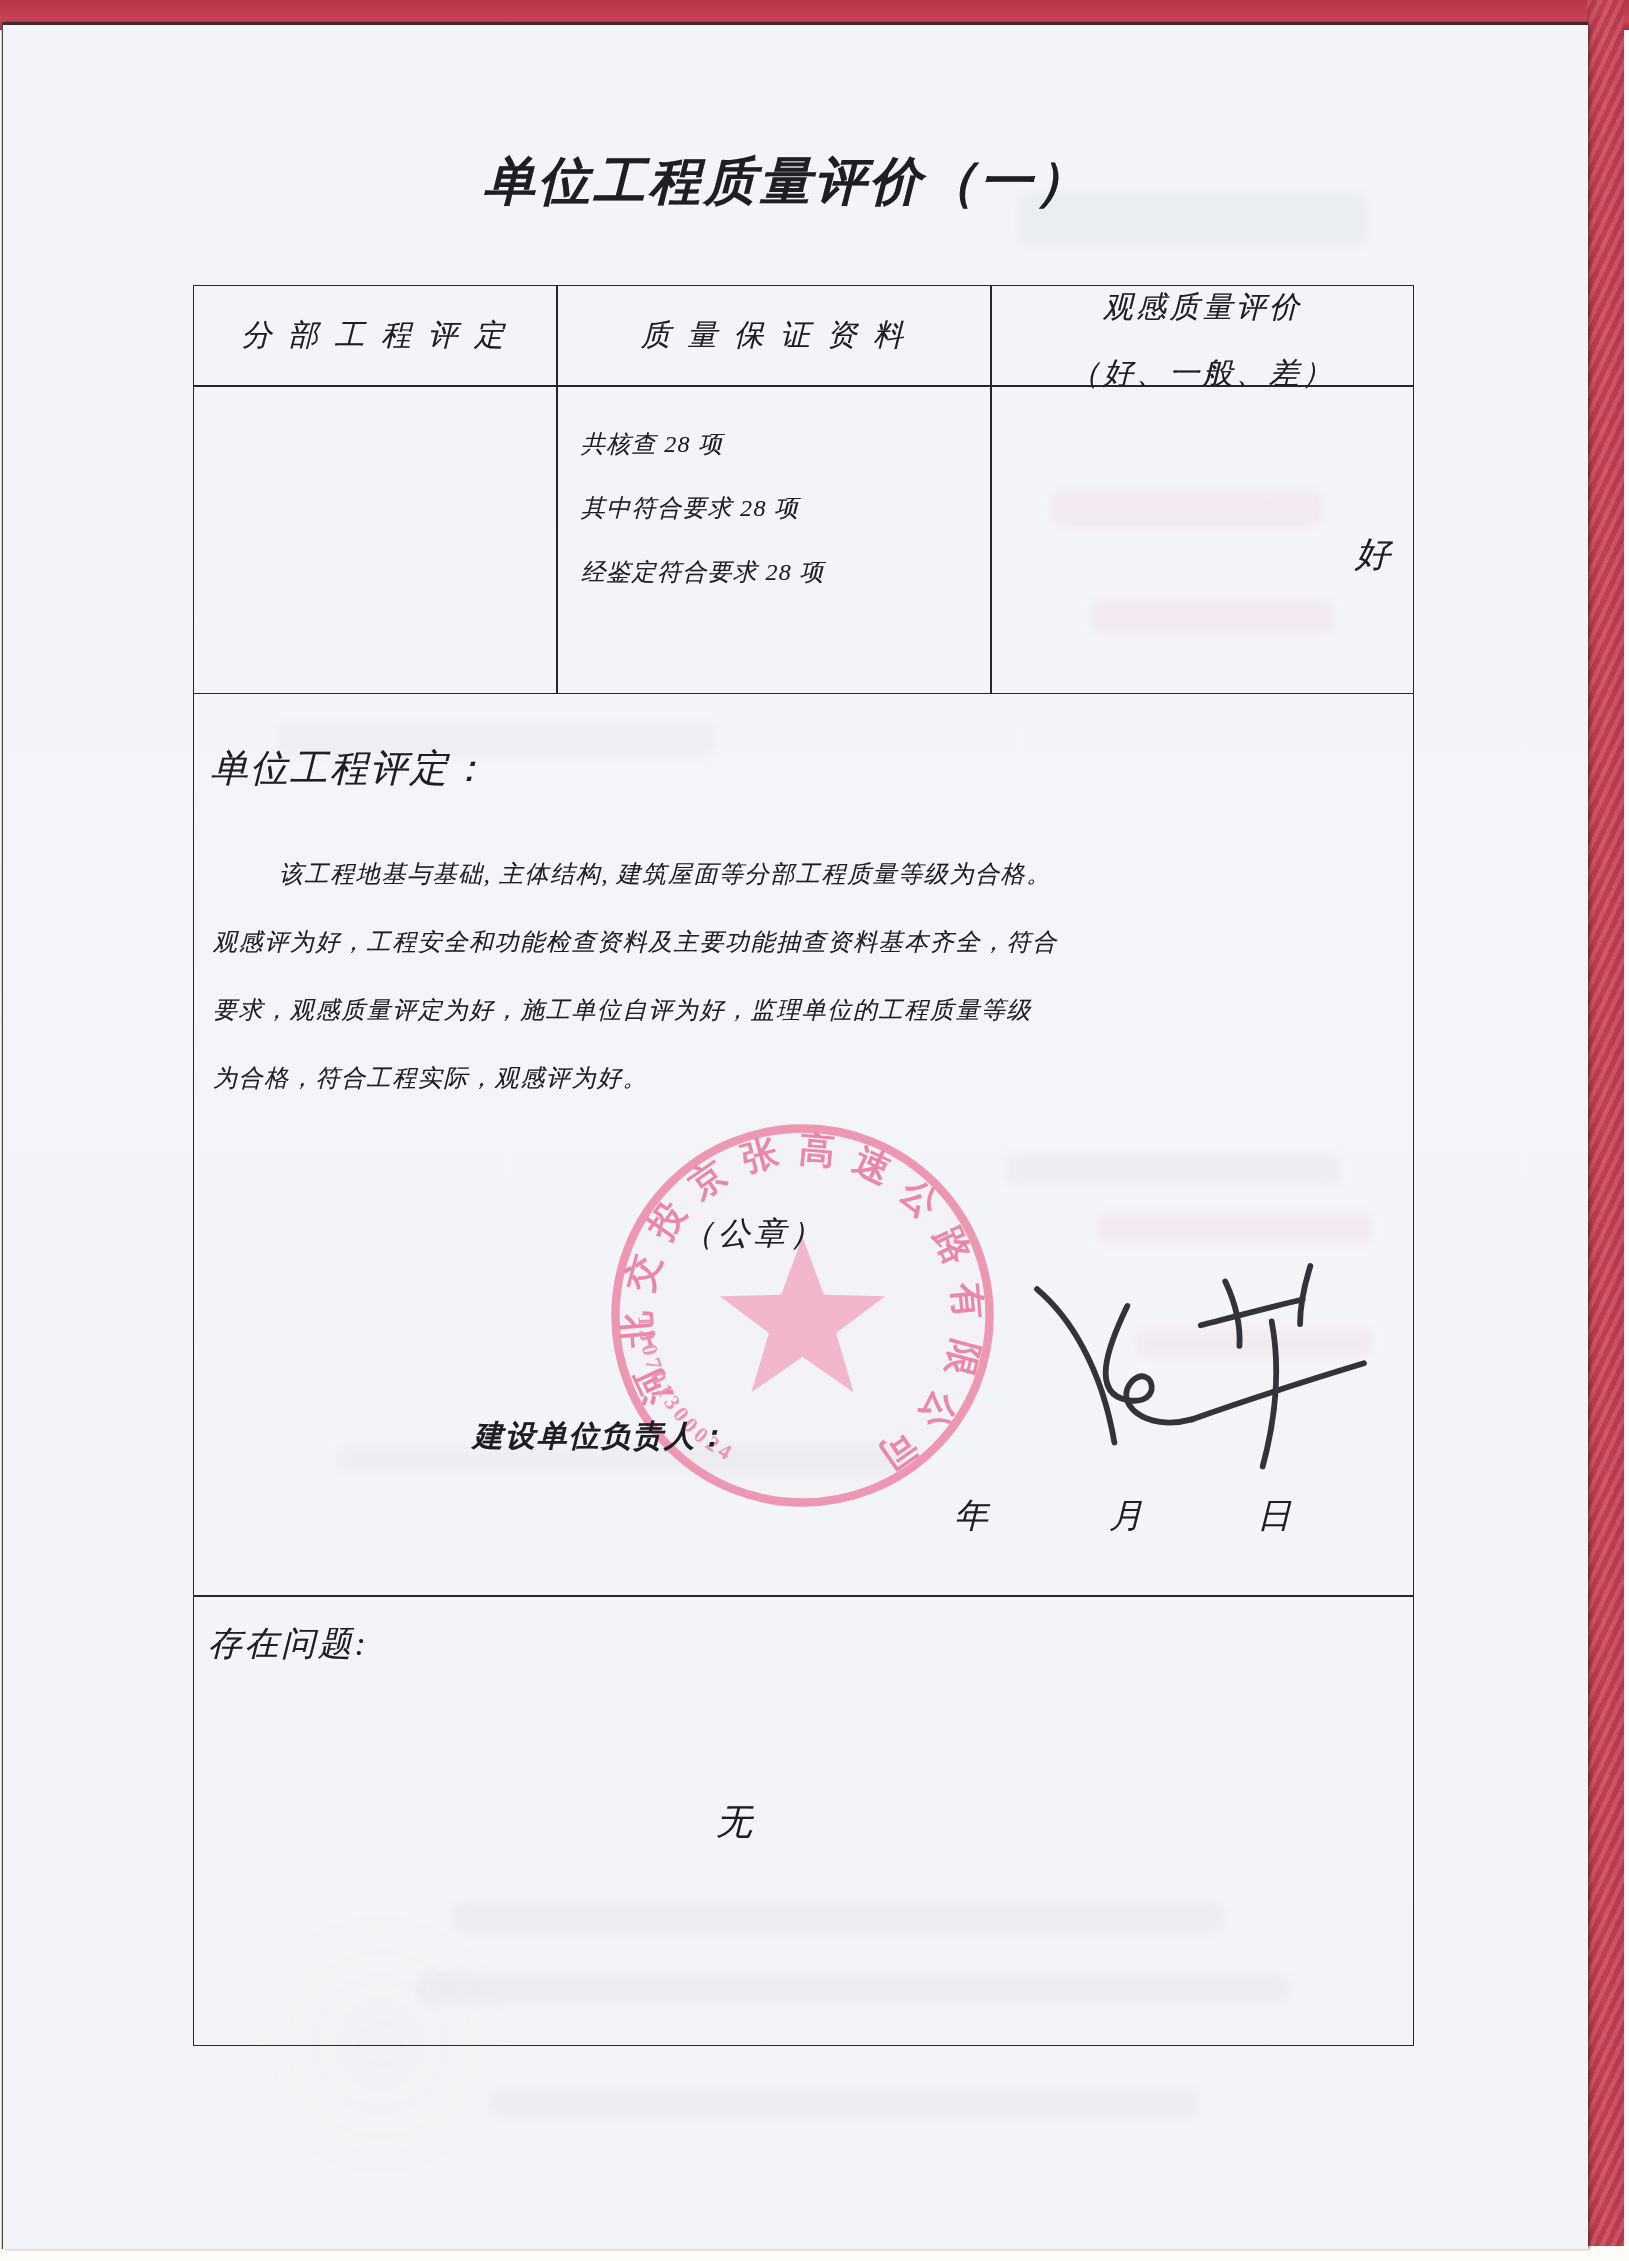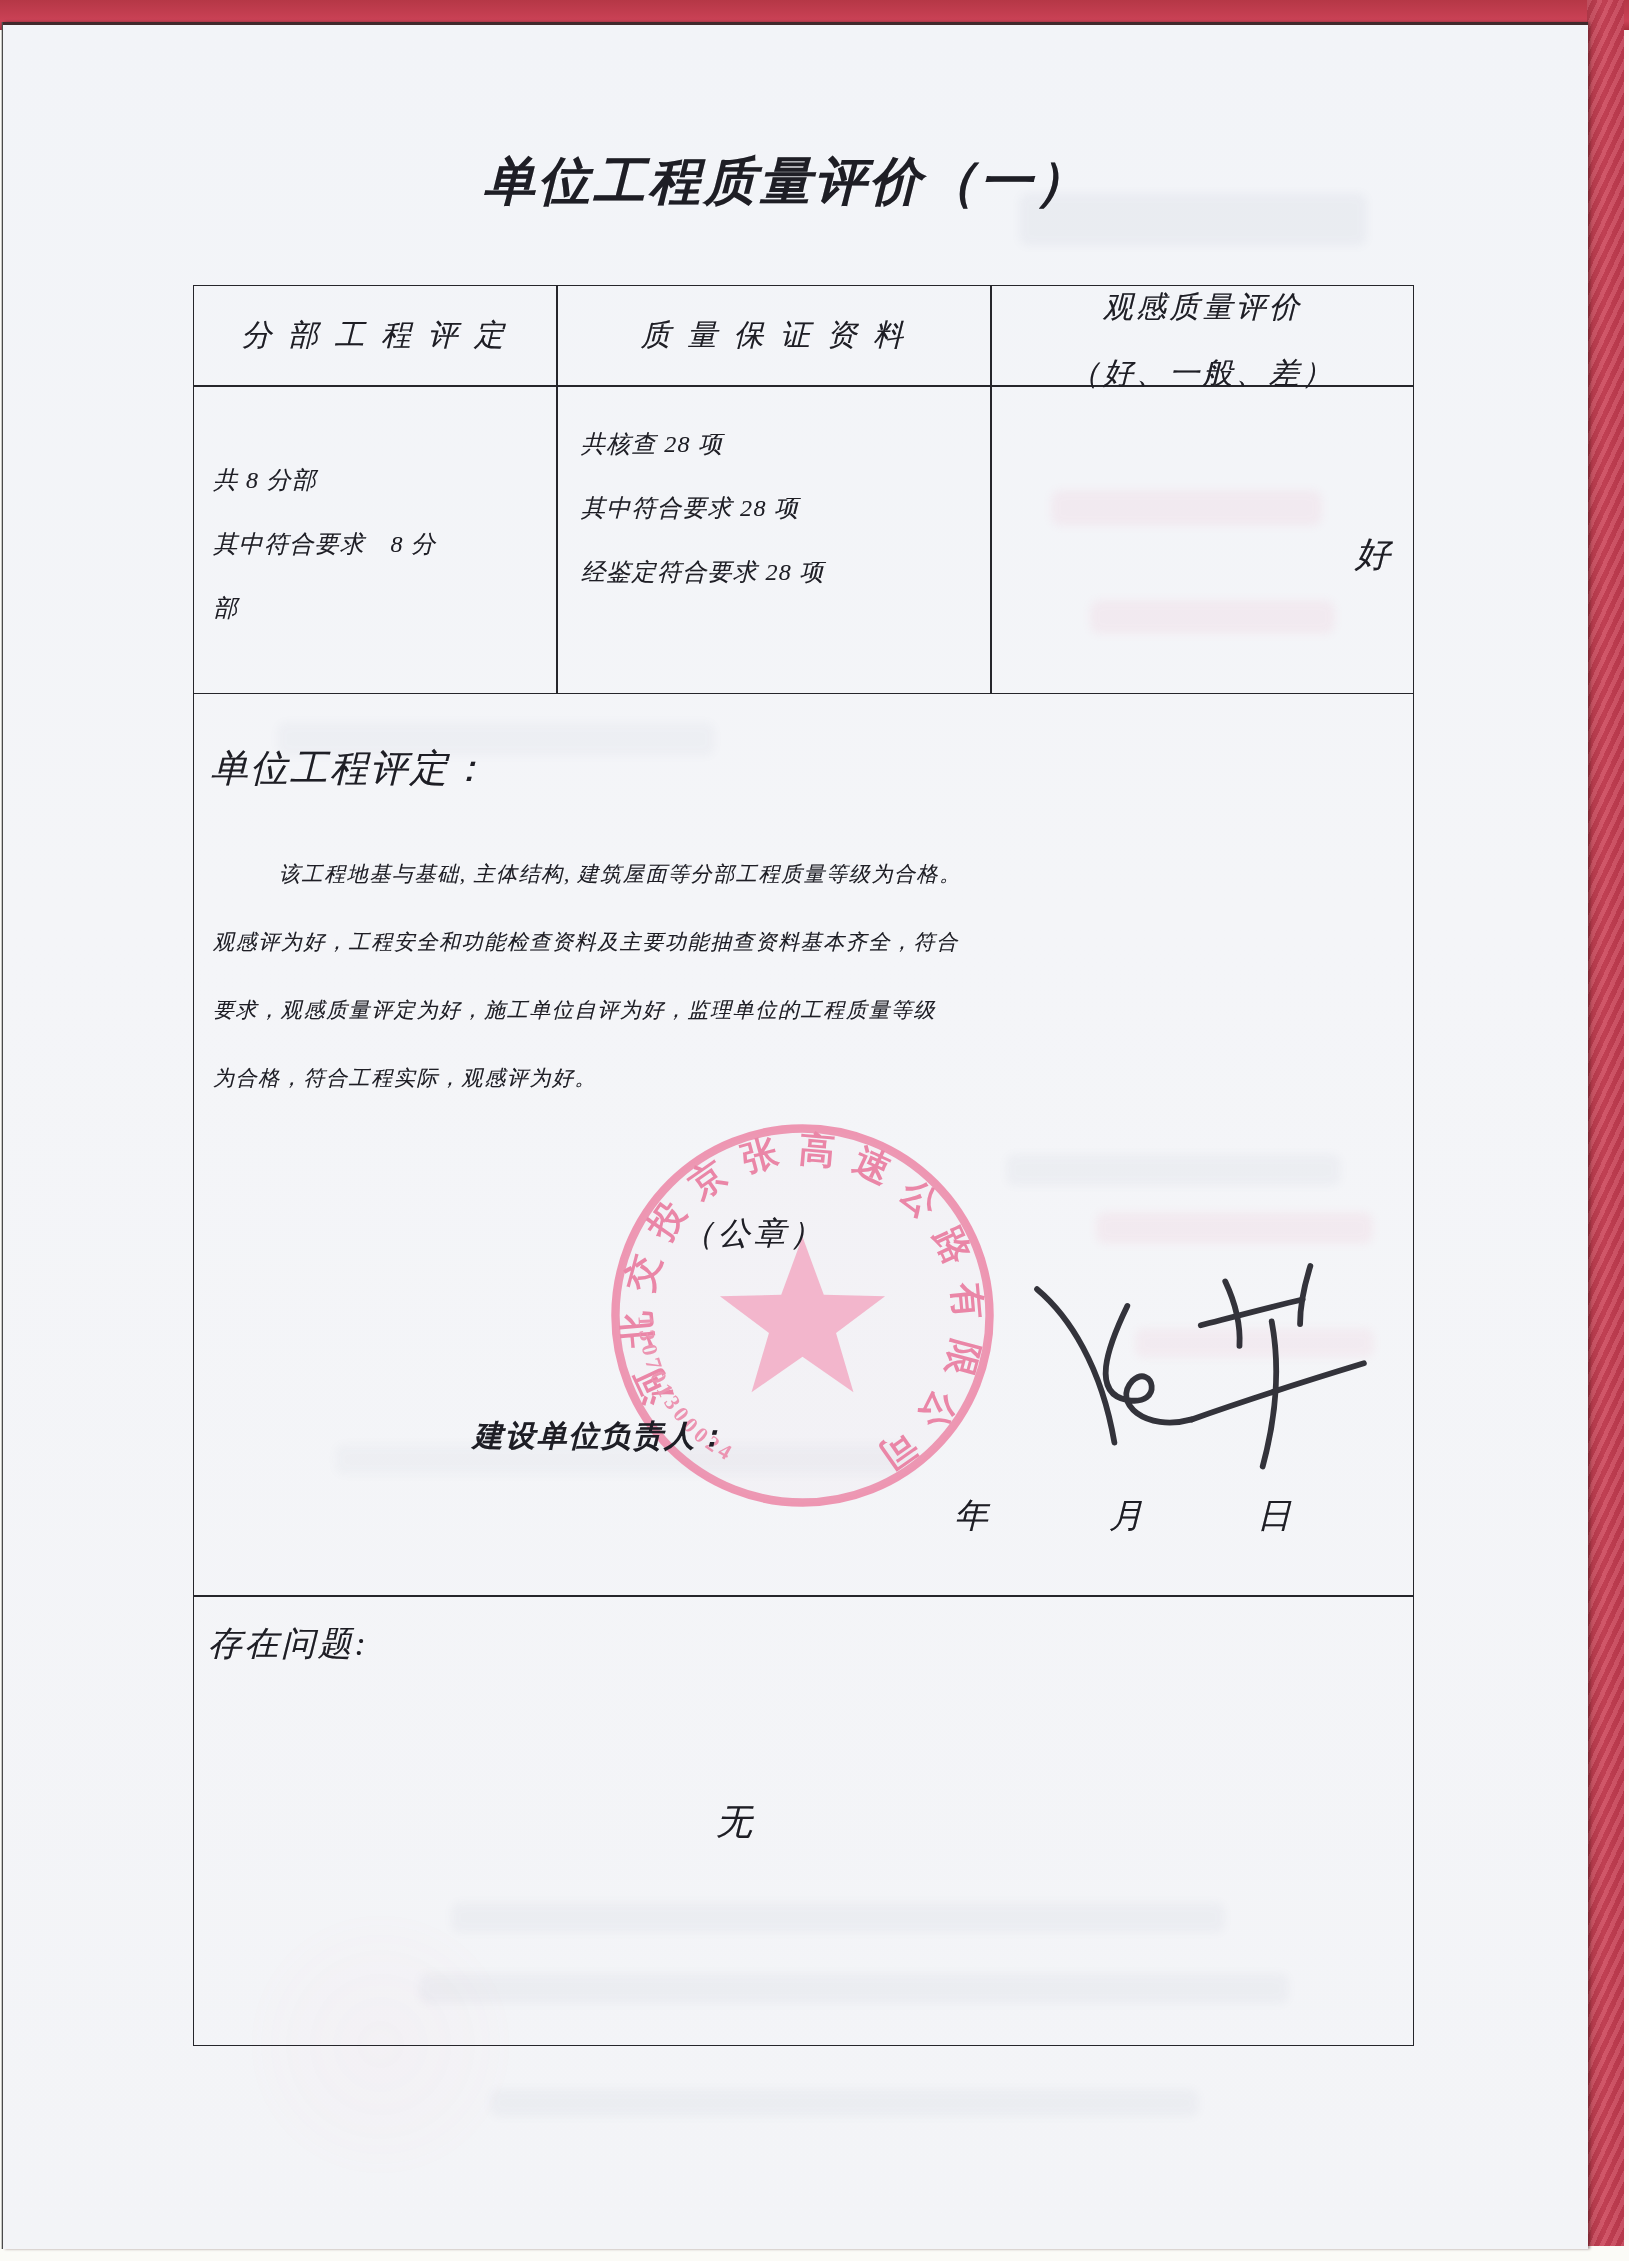--- a/index.html
+++ b/index.html
@@ -26,21 +26,21 @@
   
   .tbox{position:absolute;border:1.9px solid #26262b;}
   .vline{position:absolute;top:0;bottom:0;width:1.9px;background:#26262b;}
   .hline{position:absolute;left:0;right:0;height:1.9px;background:#26262b;}
   .cell{position:absolute;display:flex;align-items:center;justify-content:center;
     text-align:center;font-size:30px;letter-spacing:4.5px;}
   .cell.col3{flex-direction:column;gap:24.5px;letter-spacing:3.2px;}
   .cellbody{position:absolute;font-size:24px;line-height:64px;letter-spacing:1.3px;white-space:pre;}
   .good{position:absolute;font-size:35px;letter-spacing:0;}
   .sec-label{position:absolute;font-size:38px;letter-spacing:1.9px;}
-  .para{position:absolute;left:213px;top:840px;width:1192px;font-size:21px;line-height:68px;
+  .para{position:absolute;left:213px;top:840px;width:1192px;font-size:24px;line-height:68px;
     letter-spacing:1.6px;text-align:justify;}
   .para .indent{text-indent:66px;}
   
   .sealwrap{position:absolute;left:609px;top:1122px;width:387px;height:387px;}
   .seal-note{position:absolute;left:682px;top:1212px;width:181px;text-align:left;
     font-size:32px;letter-spacing:3.9px;z-index:3;}
   .signer{position:absolute;left:473px;top:1416px;font-size:30px;font-weight:600;
     letter-spacing:1.9px;z-index:4;}
   .sigwrap{position:absolute;left:1019px;top:1244px;width:361px;height:258px;z-index:5;}
   .date-row{position:absolute;top:1493px;left:193px;width:1222px;z-index:2;}
@@ -84,23 +84,20 @@
     <div class="vline" style="left:796px;"></div>
     <div class="hline" style="top:99px;"></div>
 
     <div class="cell ink" style="left:0;top:0;width:362px;height:99px;">分 部 工 程 评 定</div>
     <div class="cell ink" style="left:364px;top:0;width:432px;height:99px;">质 量 保 证 资 料</div>
     <div class="cell col3" style="left:798px;top:0;width:421px;height:99px;padding-top:5.2px;">
       <span class="ink">观感质量评价</span>
       <span class="ink">（好、一般、差）</span>
     </div>
 
-    <div class="cellbody ink" style="left:19.3px;top:162px;">共 8 分部
-其中符合要求　8 分
-部</div>
     <div class="cellbody ink" style="left:387px;top:126px;">共核查 28 项
 其中符合要求 28 项
 经鉴定符合要求 28 项</div>
     <div class="good ink" style="left:1161px;top:245px;">好</div>
   </div>
 
   <div class="tbox" style="left:193px;top:694px;width:1219px;height:901px;border-top:none;"></div>
 
   <div class="sec-label ink" style="left:210px;top:743px;">单位工程评定：</div>
 

